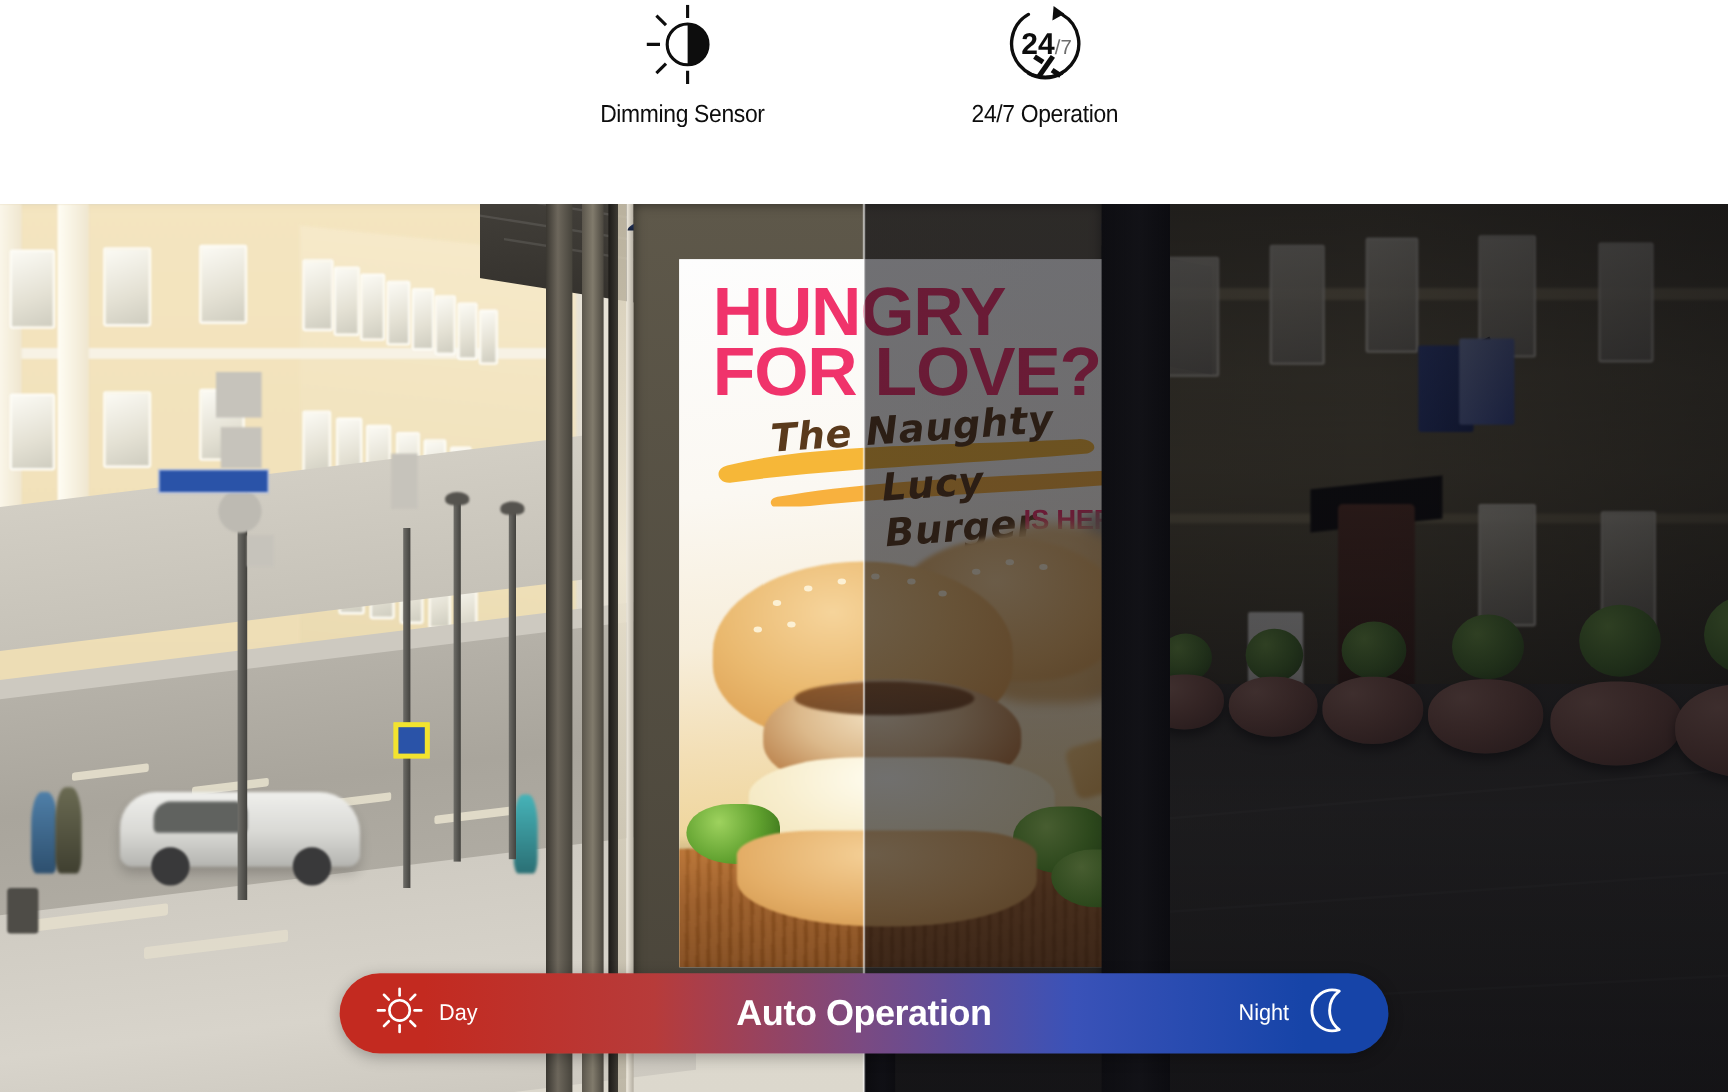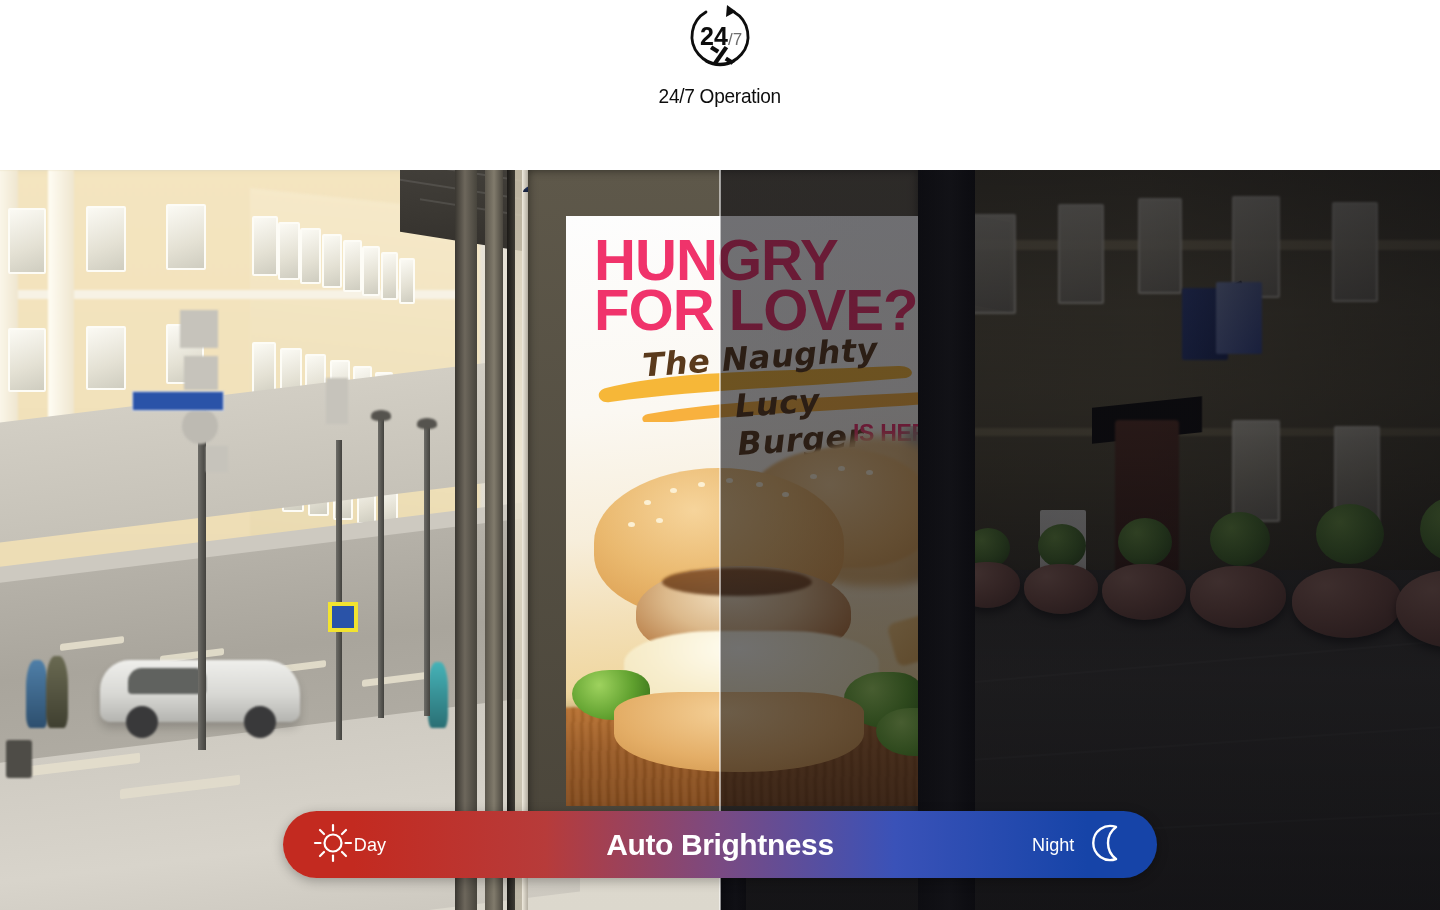--- a/index.html
+++ b/index.html
@@ -165,34 +165,48 @@
 
   
   .nightmask{position:absolute;left:720px;top:0;width:720px;height:740px;
       background:linear-gradient(90deg,rgba(10,10,16,.58) 0%,rgba(10,10,16,.60) 100%);pointer-events:none;}
   .splitline{position:absolute;left:719px;top:0;width:2px;height:740px;background:rgba(255,255,255,.55);pointer-events:none;}
 
   
   .abbar{position:absolute;left:283px;top:811px;width:874px;height:67px;border-radius:34px;
       background:linear-gradient(90deg,#c32a20 0%,#c32a20 8%,#b73b3a 30%,#7a4a82 50%,#3a52b8 70%,#1644a8 92%,#1644a8 100%);
       display:flex;align-items:center;box-shadow:0 3px 12px rgba(0,0,0,.28);}
-  .ab-left{display:flex;align-items:center;margin-left:30px;}
+  .ab-left{display:flex;align-items:center;gap:12px;margin-left:30px;}
   .ab-right{display:flex;align-items:center;gap:14px;margin-right:30px;margin-left:auto;}
   .ab-day,.ab-night{color:#fff;font-size:19px;font-family:"Liberation Sans",sans-serif;transform:scaleX(.95);}
   .ab-title{position:absolute;left:0;right:0;text-align:center;color:#fff;font-size:30px;font-weight:bold;
       font-family:"Liberation Sans",sans-serif;letter-spacing:-0.4px;pointer-events:none;}
 </style>
 </head>
 <body>
 
 <div id="stage">
 
   <div class="features">
 
 
+    <div class="feature">
+      <div class="ficon">
+        <svg width="68" height="66" viewBox="0 0 68 66">
+          <circle cx="38" cy="33" r="17" fill="none" stroke="#0d0d0d" stroke-width="2.6"></circle>
+          <path d="M38 16 A17 17 0 0 1 38 50 Z" fill="#0d0d0d"></path>
+          <line x1="38" y1="0" x2="38" y2="11" stroke="#0d0d0d" stroke-width="2.6"></line>
+          <line x1="38" y1="55" x2="38" y2="66" stroke="#0d0d0d" stroke-width="2.6"></line>
+          <line x1="4" y1="33" x2="15" y2="33" stroke="#0d0d0d" stroke-width="2.6"></line>
+          <line x1="12" y1="9" x2="20" y2="17" stroke="#0d0d0d" stroke-width="2.6"></line>
+          <line x1="12" y1="57" x2="20" y2="49" stroke="#0d0d0d" stroke-width="2.6"></line>
+        </svg>
+      </div>
+      <span class="flabel">Dimming Sensor</span>
+    </div>
 
     <div class="feature">
       <div class="ficon">
         <svg width="72" height="68" viewBox="0 0 72 68">
           <path d="M50 9 A28 28 0 1 1 22 9" fill="none" stroke="#0d0d0d" stroke-width="2.8" stroke-linecap="round"></path>
           <path d="M22 58 A28 28 0 0 0 50 58" fill="none" stroke="#0d0d0d" stroke-width="2.8" stroke-linecap="round"></path>
           <path d="M43 2 L52 8.5 L42 14" fill="#0d0d0d"></path>
           <text x="16" y="42" font-family="Liberation Sans, sans-serif" font-size="25" font-weight="bold" fill="#0d0d0d">24</text>
           <text x="44" y="42" font-family="Liberation Sans, sans-serif" font-size="17" fill="#6d6d6d">/7</text>
           <g transform="translate(36,50) rotate(-12)">
@@ -450,21 +464,21 @@
             <line x1="7" y1="7" x2="11" y2="11"></line>
             <line x1="29" y1="29" x2="33" y2="33"></line>
             <line x1="7" y1="33" x2="11" y2="29"></line>
             <line x1="29" y1="11" x2="33" y2="7"></line>
           </g>
         </svg>
       </span>
       <span class="ab-day">Day</span>
     </div>
 
-    <div class="ab-title">Auto Brightness</div>
+    <div class="ab-title">Auto Operation</div>
 
     <div class="ab-right">
       <span class="ab-night">Night</span>
       <span>
         <svg width="38" height="40" viewBox="0 0 38 40">
           <path d="M27 4 A17 17 0 1 0 27 36 A20 20 0 0 1 27 4 Z" fill="none" stroke="#fff" stroke-width="2.4" stroke-linejoin="round"></path>
         </svg>
       </span>
     </div>
   </div>

